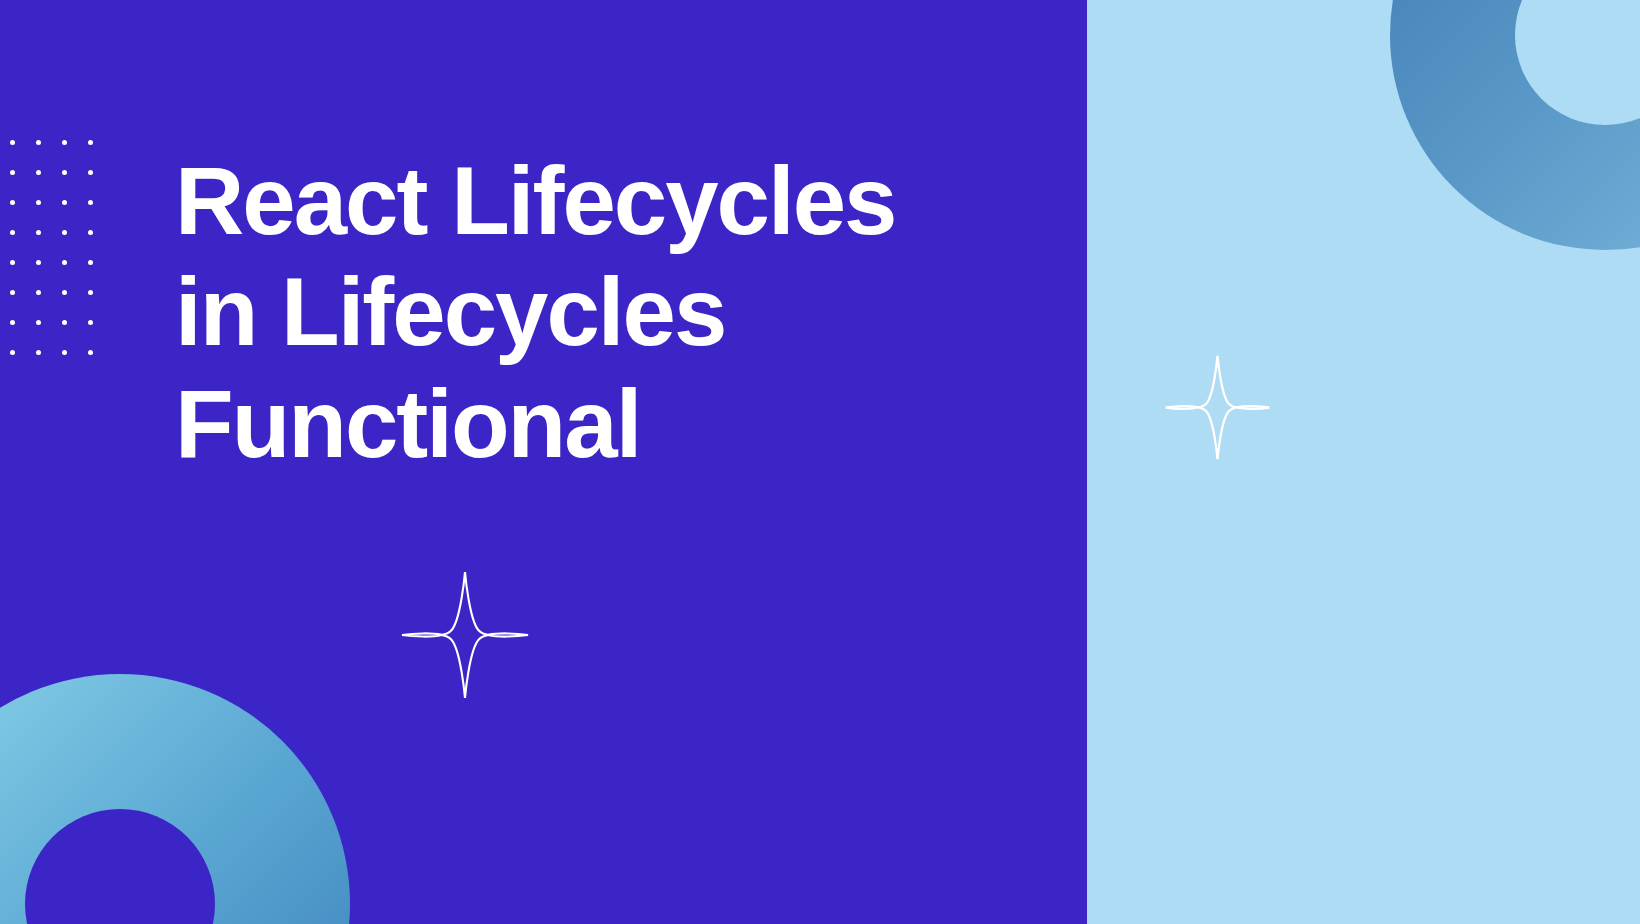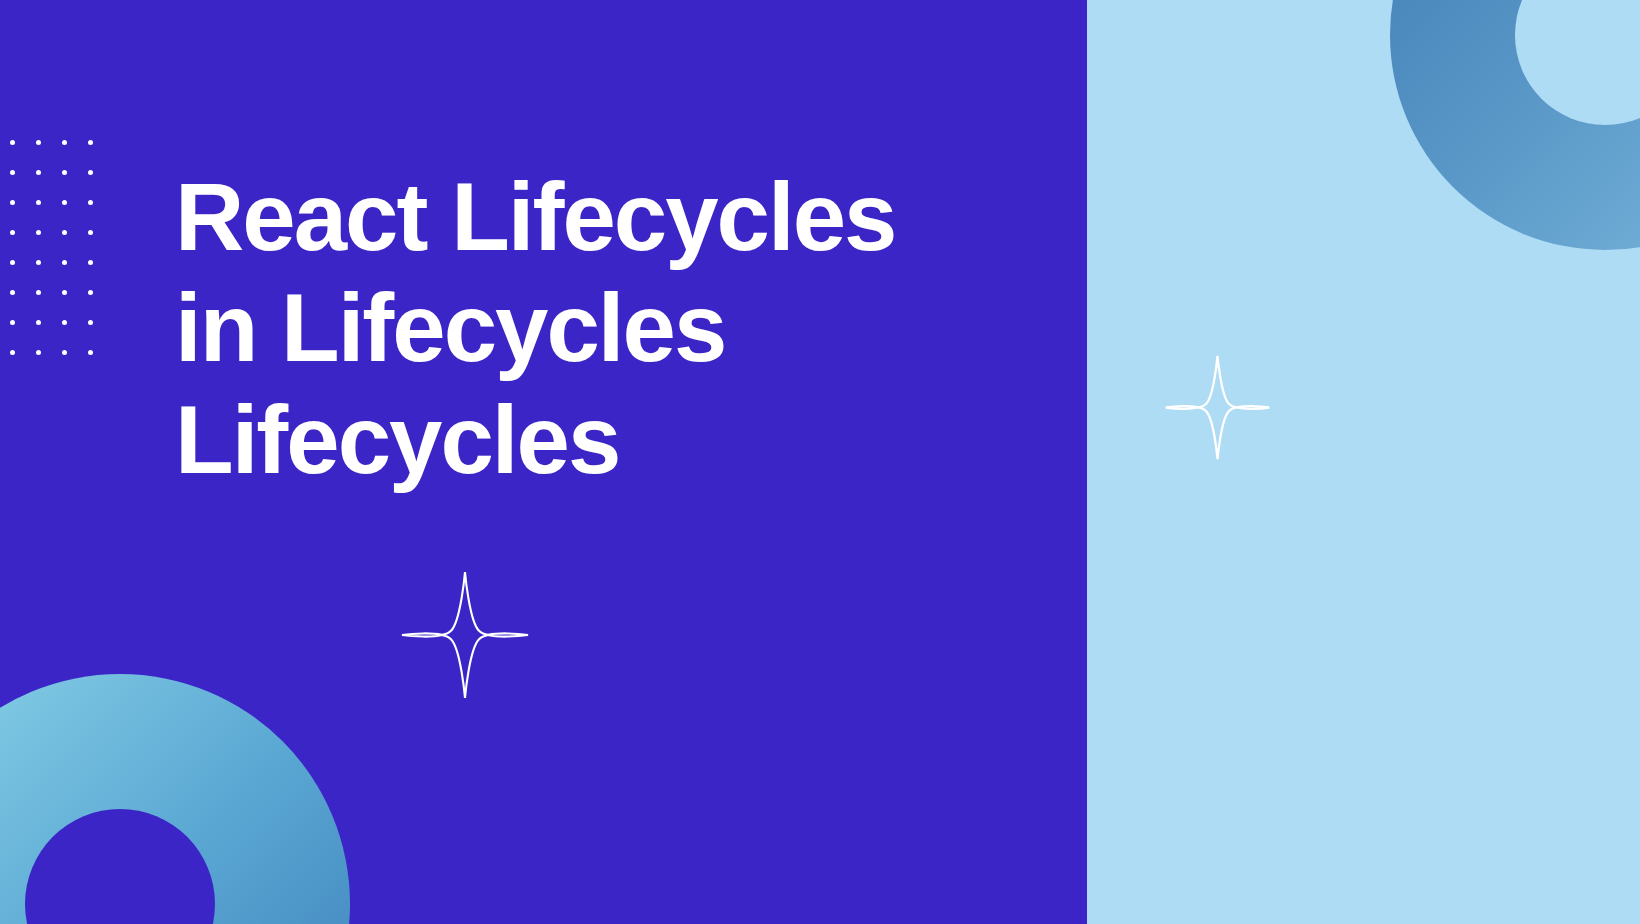--- a/index.html
+++ b/index.html
@@ -41,21 +41,20 @@
 
     .title {
       position: absolute;
       top: 145px;
       left: 175px;
       color: #ffffff;
       font-size: 96px;
       font-weight: 700;
       line-height: 1.16;
       letter-spacing: -2px;
-      margin-top: 16px;
     }
 
     .dot-grid {
       position: absolute;
       top: 140px;
       left: 10px;
       display: grid;
       grid-template-columns: repeat(4, 1fr);
       grid-template-rows: repeat(8, 1fr);
       gap: 25px 21px;
@@ -172,21 +171,21 @@
       <div class="dot"></div>
       <div class="dot"></div>
       <div class="dot"></div>
       <div class="dot"></div>
       <div class="dot"></div>
     </div>
 
     <h1 class="title">
       <span>React Lifecycles</span><br>
       <span>in Lifecycles</span><br>
-      <span>Lifecycles</span>
+      <span>Functional</span>
     </h1>
 
     <div class="ring-bottom-left"></div>
 
     <div class="sparkle sparkle-left">
       <svg viewBox="0 0 100 100" fill="none" stroke="#ffffff" stroke-width="1.5">
         <path d="M50 5 C50 5, 53 40, 60 47 C67 54, 95 50, 95 50 C95 50, 67 46, 60 53 C53 60, 50 95, 50 95 C50 95, 47 60, 40 53 C33 46, 5 50, 5 50 C5 50, 33 54, 40 47 C47 40, 50 5, 50 5 Z"></path>
       </svg>
     </div>
   </div>

